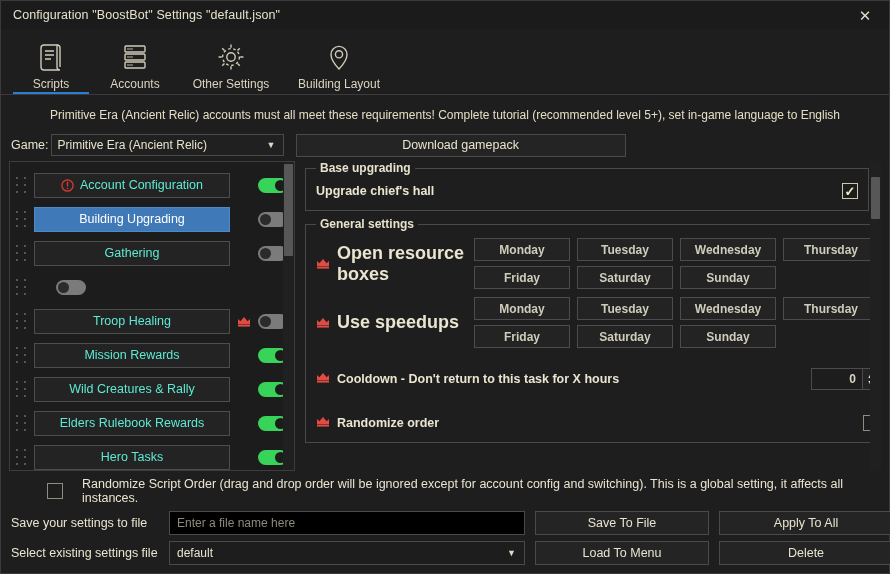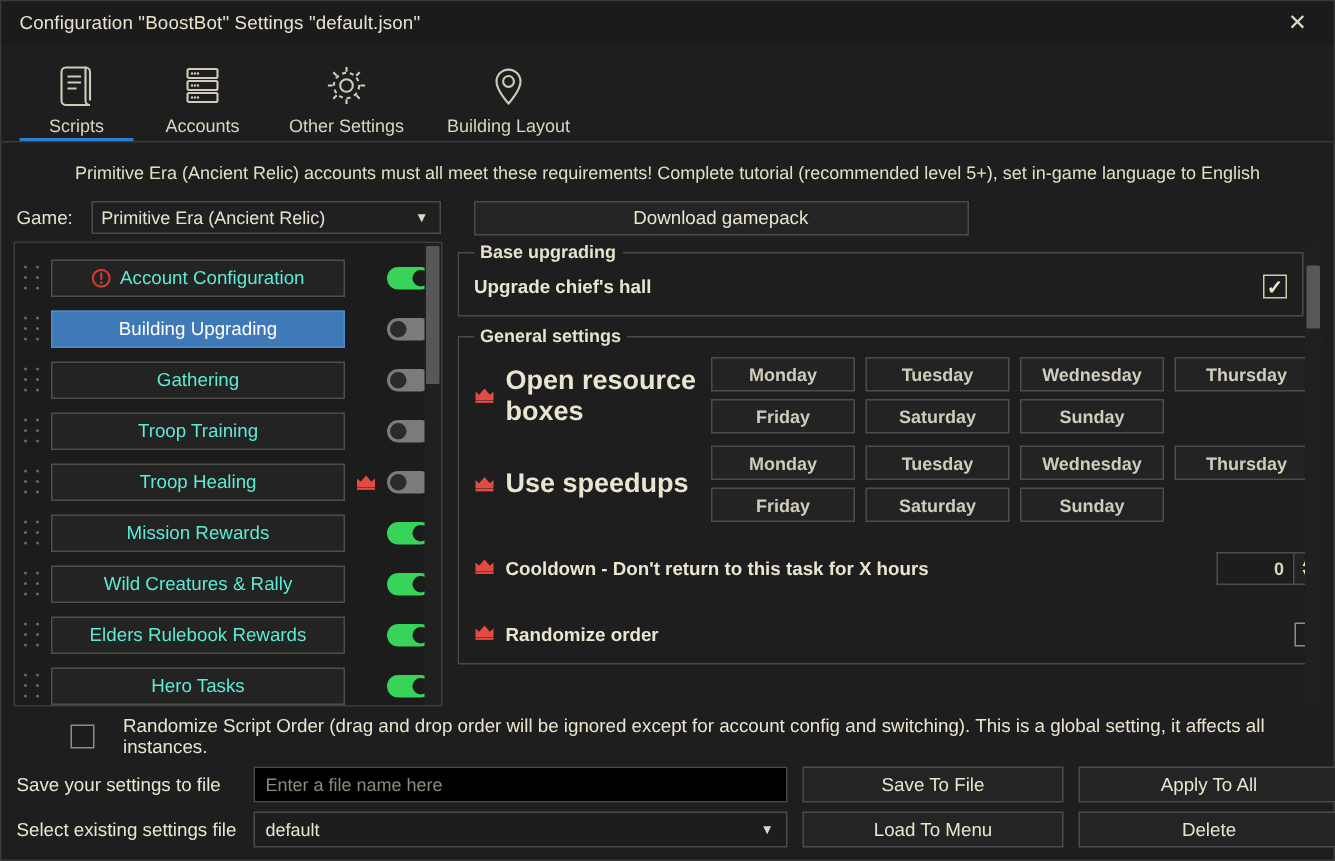--- a/index.html
+++ b/index.html
@@ -70,21 +70,21 @@
     height: 34px;
     display: flex; align-items: center; justify-content: center;
     font-size: 12px; color: #e3dfc5;
     flex: 0 0 34px;
     padding-top: 6px;
   }
 
   
   .gamerow {
     height: 32px; display: flex; align-items: center;
-    padding: 0 10px; gap: 12px; flex: 0 0 32px;
+    padding: 0 10px; gap: 2px; flex: 0 0 32px;
   }
   .gamerow-label { font-size: 12.5px; color: #e6e2cd; }
   .select-box {
     width: 233px; height: 22px;
     background: #202020; border: 1px solid #4a4a4a;
     display: flex; align-items: center;
     padding: 0 6px; font-size: 12px; color: #e6e2cd;
     cursor: pointer; position: relative;
   }
   .select-box .caret {
@@ -391,23 +391,20 @@
 
         <div class="script-row">
           <span class="drag-handle">
               <i></i>
               <i></i>
               <i></i>
               <i></i>
               <i></i>
               <i></i>
             </span>
-          <div class="script-btn">
-            <span>Troop Training</span>
-          </div>
           <span class="row-crown"></span>
           <span class="toggle">
               <i></i>
             </span>
         </div>
 
         <div class="script-row">
           <span class="drag-handle">
               <i></i>
               <i></i>

